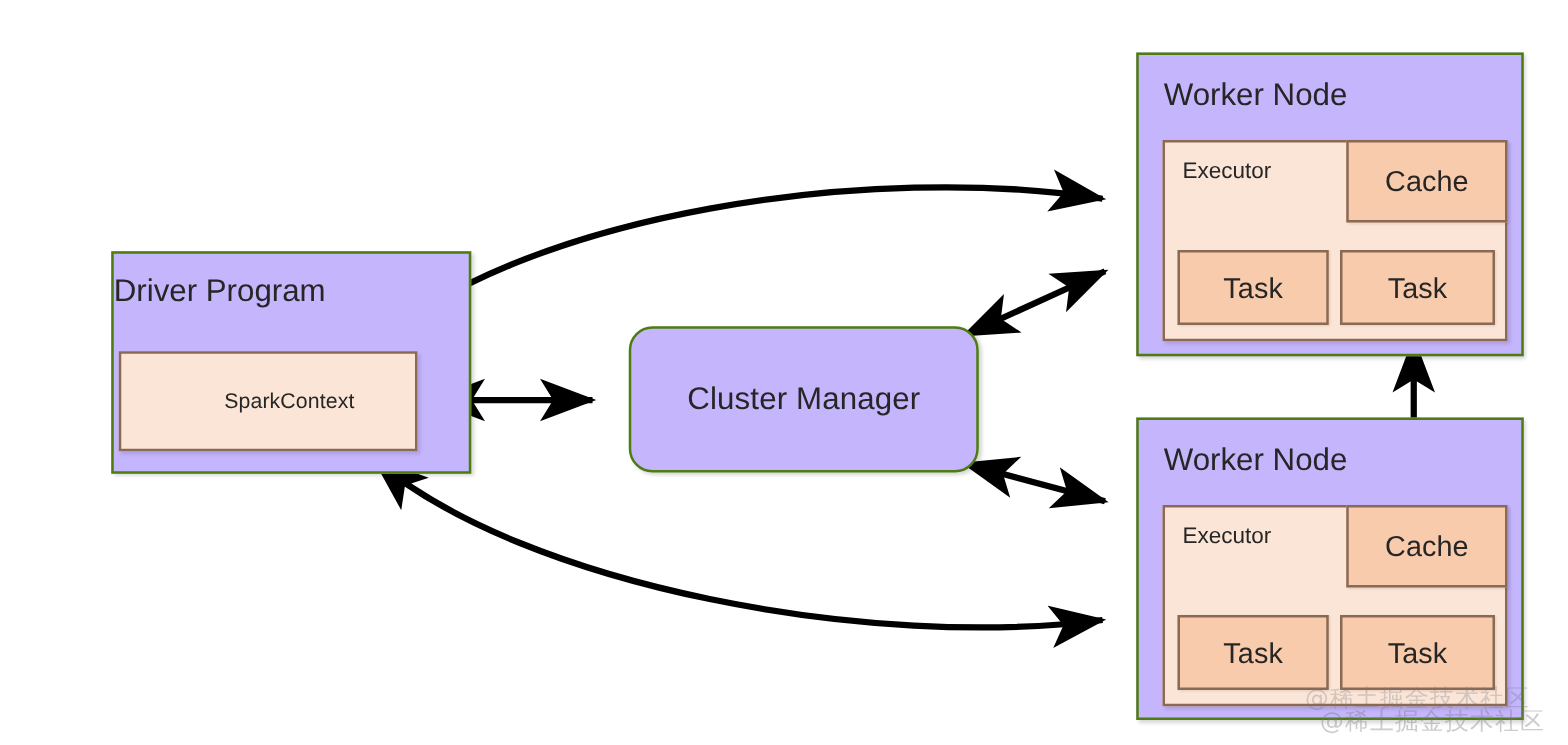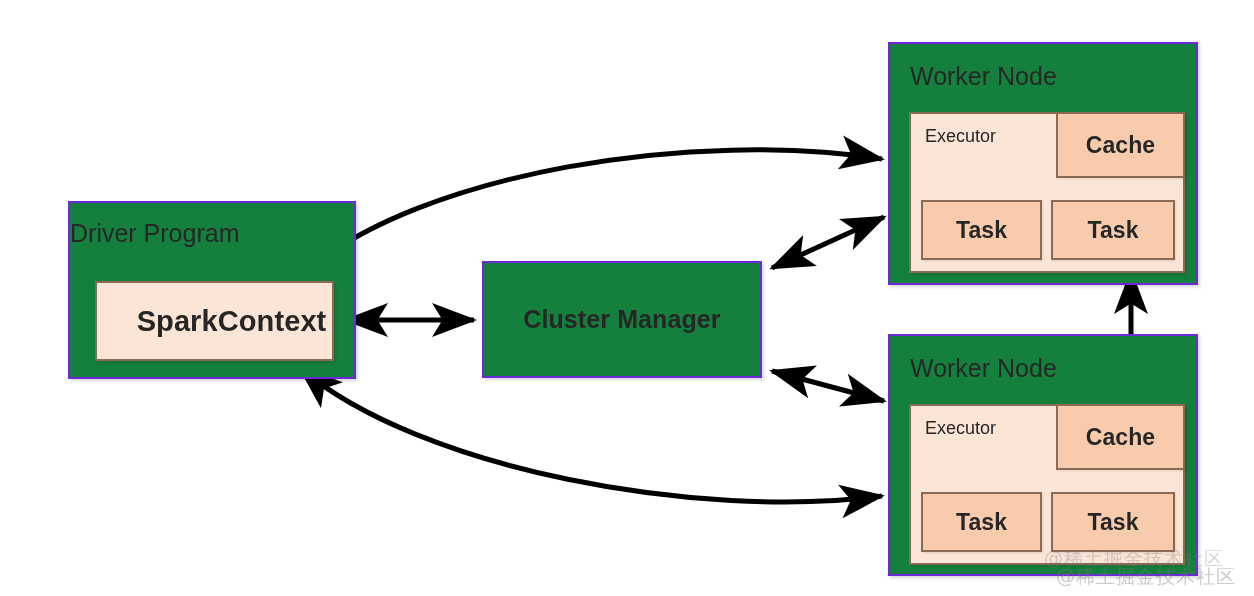--- a/index.html
+++ b/index.html
@@ -16,59 +16,59 @@
     overflow: hidden;
     font-family: "Liberation Sans", sans-serif;
   }
   
   .box {
     position: absolute;
     box-sizing: border-box;
     display: flex;
   }
   .outer-box {
-    background: #15803d;
-    border: 2px solid #6d28d9;
+    background: #c4b5fd;
+    border: 2px solid #4d7c0f;
     box-shadow: 2px 2px 3px rgba(0,0,0,0.16);
+    margin-left: 21px;
   }
   .light-box {
     background: #fbe5d6;
     border: 2px solid #8a6a55;
     box-shadow: 2px 2px 3px rgba(0,0,0,0.13);
   }
   .accent-box {
     background: #f8cbad;
     border: 2px solid #8a6a55;
     box-shadow: 1px 1px 2px rgba(0,0,0,0.10);
   }
   .label-center {
     width: 100%;
     height: 100%;
     display: flex;
     align-items: center;
     justify-content: center;
     color: #262626;
     letter-spacing: .1px;
-    font-weight: bold;
   }
   .label-top {
     position: absolute;
     left: 0; right: 0;
     display: flex;
     align-items: flex-start;
     justify-content: flex-start;
     color: #262626;
   }
 
   
   #driver-program { left: 68px;  top: 201px; width: 288px; height: 178px; }
   #driver-label   { top: 16px; font-size: 25px; }
-  #spark-context  { left: 95px;  top: 281px; width: 239px; height: 80px; font-size: 29px; padding-left: 34px; }
+  #spark-context  { left: 95px;  top: 281px; width: 239px; height: 80px; font-size: 17px; padding-left: 34px; }
 
-  #cluster-manager { left: 482px; top: 261px; width: 280px; height: 117px; font-size: 25px; }
+  #cluster-manager { left: 482px; top: 261px; width: 280px; height: 117px; font-size: 25px; border-radius: 19px; }
 
   #worker-node-1 { left: 888px; top: 42px;  width: 310px; height: 243px; }
   #worker-node-2 { left: 888px; top: 334px; width: 310px; height: 242px; }
   .worker-label  { top: 18px; padding-left: 20px; font-size: 25px; }
 
   .executor      { position: absolute; left: 19px; top: 68px; width: 272px; height: 157px; }
   .executor-label{ position: absolute; left: 14px; top: 12px; font-size: 18px; color: #262626; }
   .cache         { position: absolute; right: -2px; top: -2px; width: 125px; height: 62px; font-size: 23px; }
   .task-left     { position: absolute; left: 10px;  bottom: 11px; width: 117px; height: 56px; font-size: 23px; }
   .task-right    { position: absolute; right: 8px;  bottom: 11px; width: 120px; height: 56px; font-size: 23px; }

